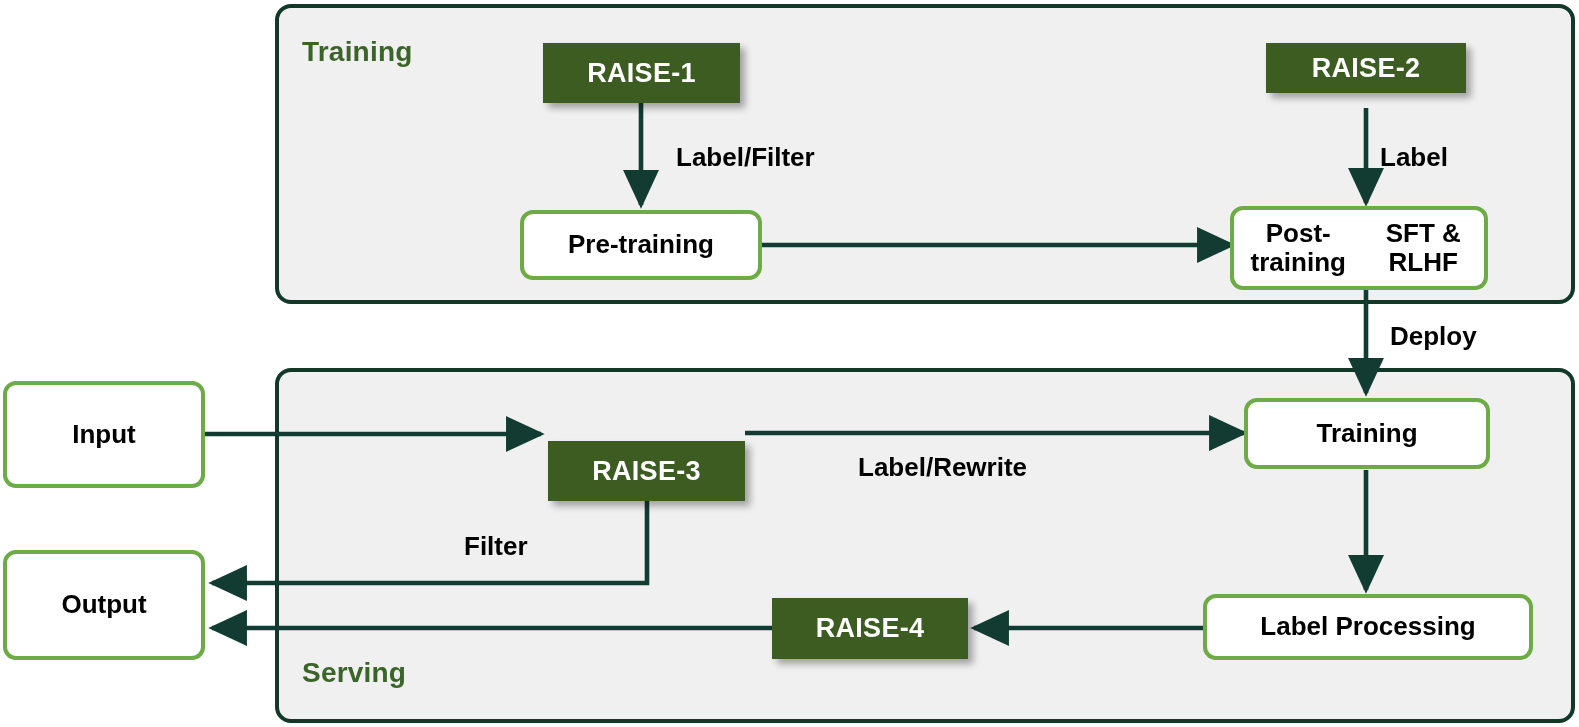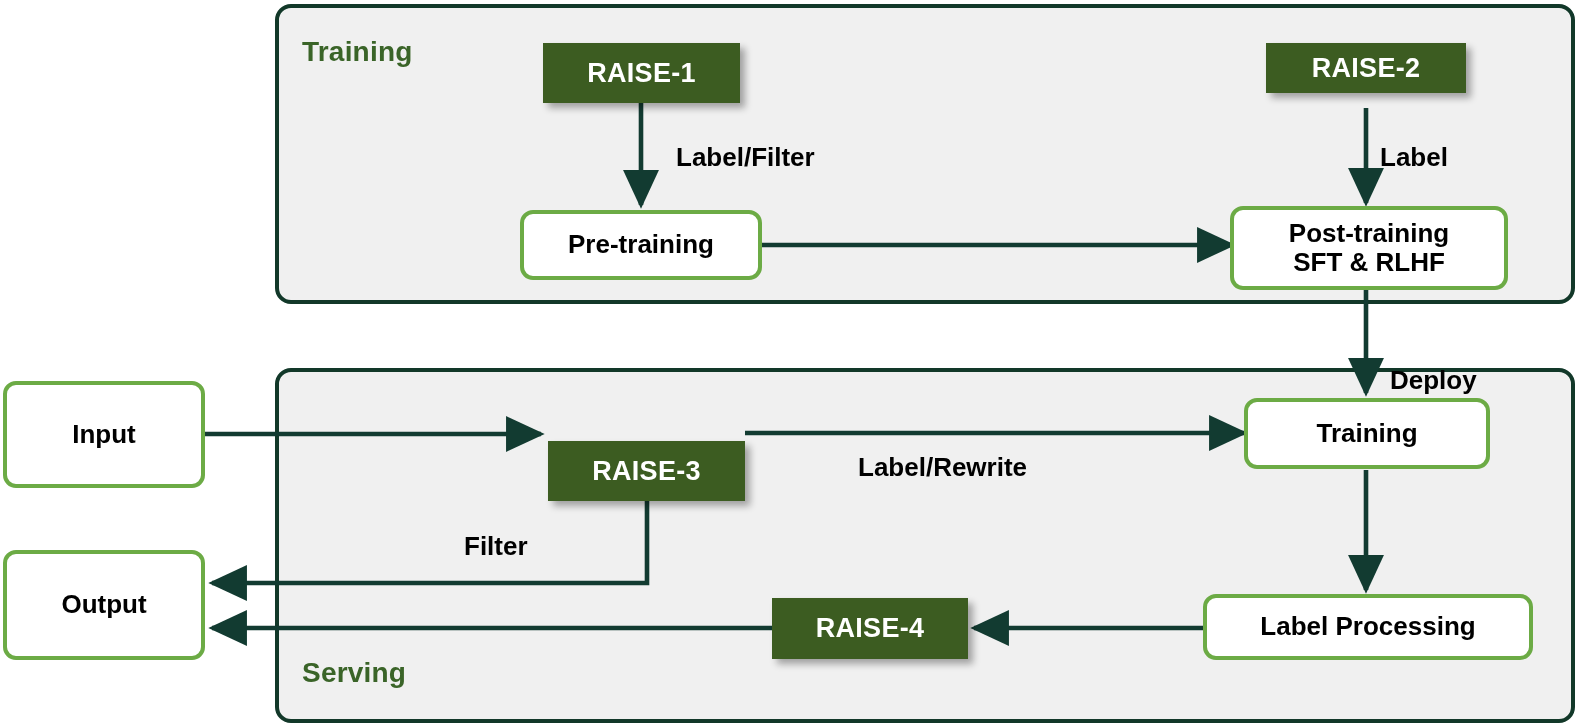--- a/index.html
+++ b/index.html
@@ -127,40 +127,40 @@
   <div class="section-label" style="left:302px; top:36px;">Training</div>
 
   <div class="section-label" style="left:302px; top:657px;">Serving</div>
 
   <div class="node-dark" style="left:543px; top:43px; width:197px; height:60px;">RAISE-1</div>
 
   <div class="node-dark" style="left:1266px; top:43px; width:200px; height:50px;">RAISE-2</div>
 
   <div class="node-light" style="left:520px; top:210px; width:242px; height:70px;">Pre-training</div>
 
-  <div class="node-light" style="left:1230px; top:206px; width:278px; height:84px; flex-direction:column;">
+  <div class="node-light" style="left:1230px; top:206px; width:258px; height:84px; flex-direction:row;">
     <span>Post-training</span>
     <span>SFT &amp; RLHF</span>
   </div>
 
   <div class="node-light" style="left:3px; top:381px; width:202px; height:107px;">Input</div>
 
   <div class="node-light" style="left:3px; top:550px; width:202px; height:110px;">Output</div>
 
   <div class="node-dark" style="left:548px; top:403px; width:197px; height:60px;margin-top:38px;">RAISE-3</div>
 
   <div class="node-dark" style="left:772px; top:598px; width:196px; height:61px;">RAISE-4</div>
 
   <div class="node-light" style="left:1244px; top:398px; width:246px; height:71px;">Training</div>
 
   <div class="node-light" style="left:1203px; top:594px; width:330px; height:66px;">Label Processing</div>
 
   <div class="edge-label" style="left:676px; top:142px;">Label/Filter</div>
 
   <div class="edge-label" style="left:1380px; top:142px;">Label</div>
 
-  <div class="edge-label" style="left:1390px; top:321px;margin-top:44px;">Deploy</div>
+  <div class="edge-label" style="left:1390px; top:321px;">Deploy</div>
 
   <div class="edge-label" style="left:858px; top:452px;">Label/Rewrite</div>
 
   <div class="edge-label" style="left:464px; top:531px;">Filter</div>
 
 </div>
 
 </body></html>

